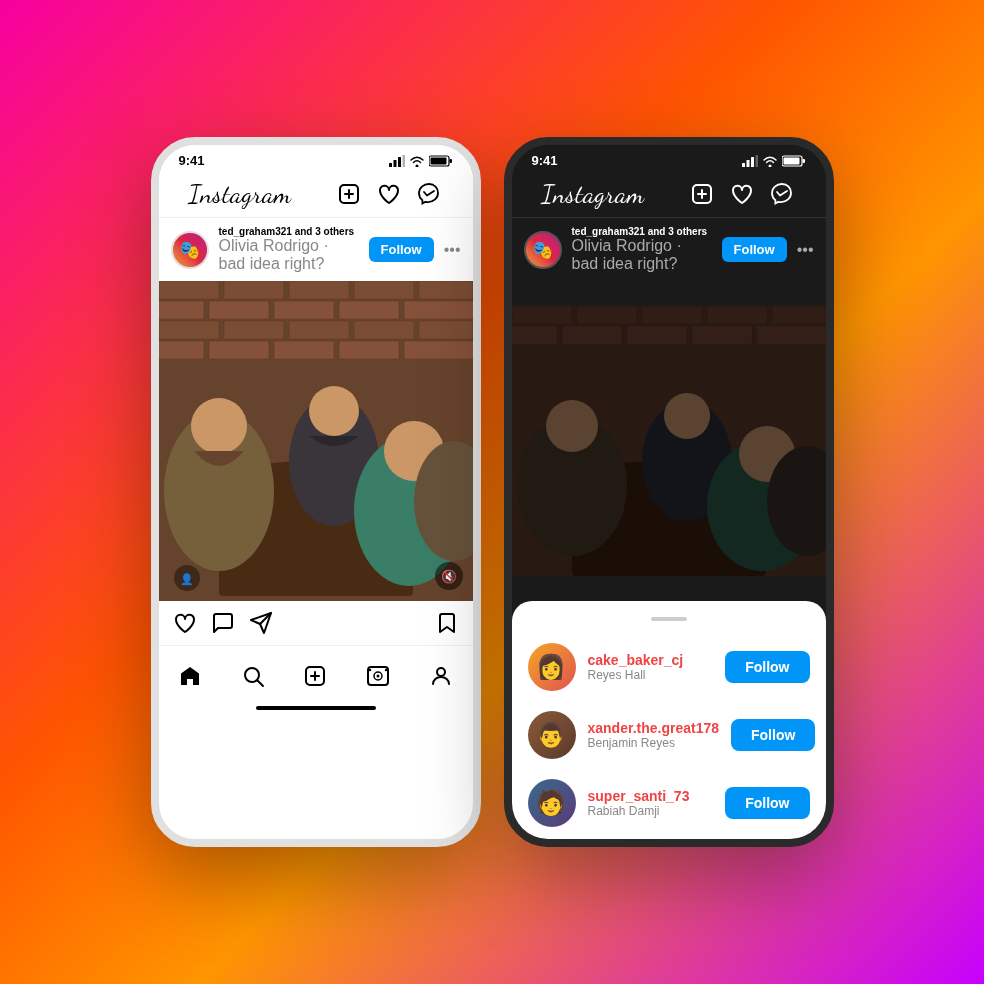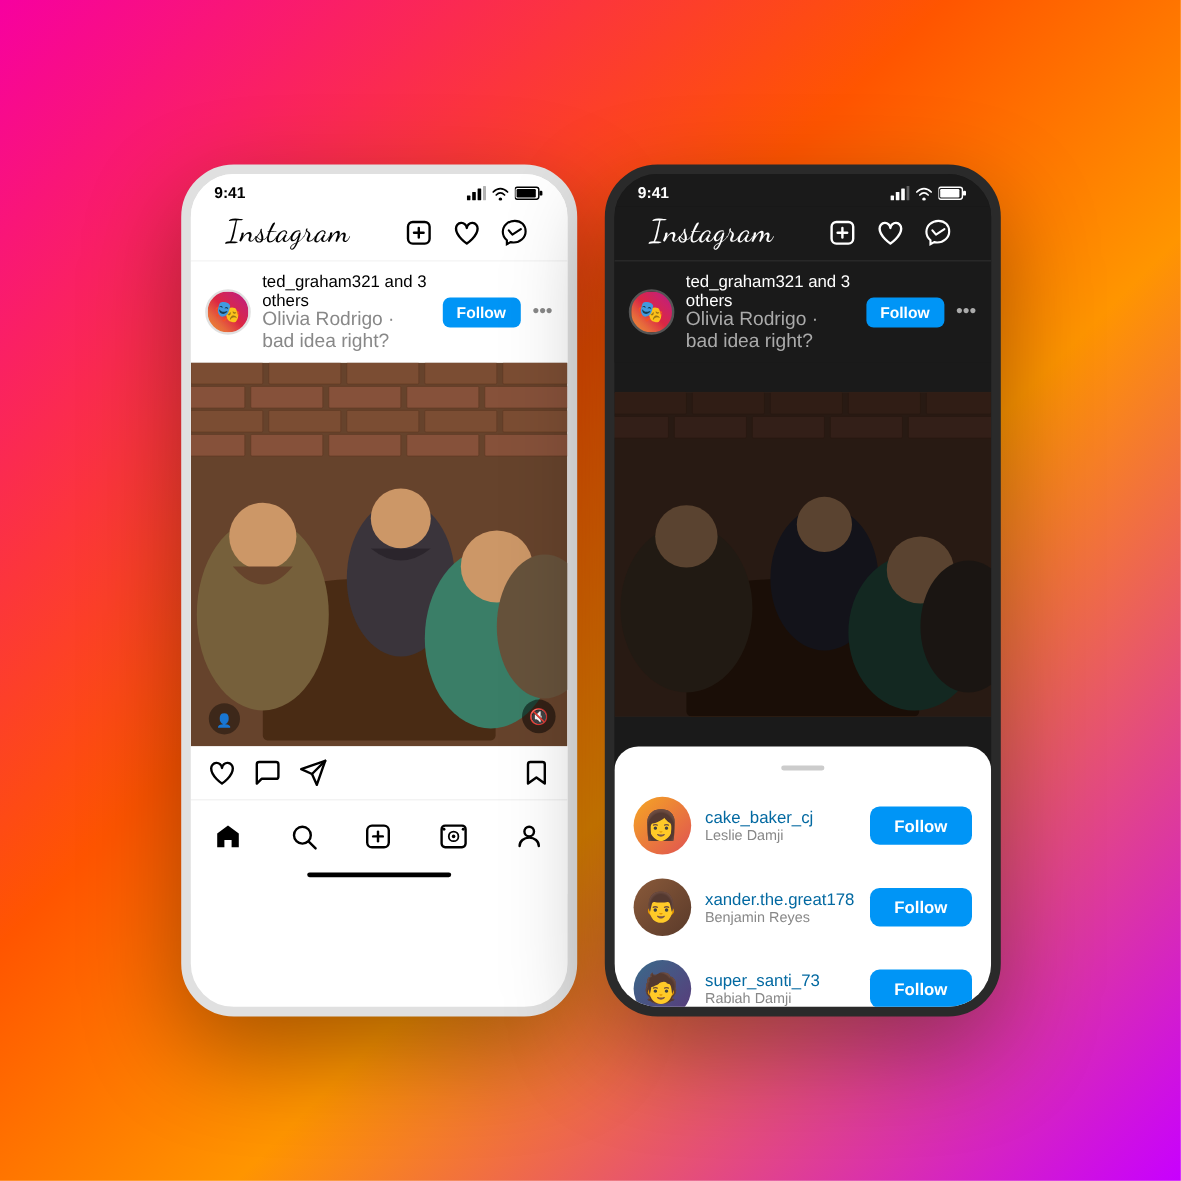--- a/index.html
+++ b/index.html
@@ -115,22 +115,22 @@
       display: flex;
       align-items: center;
       justify-content: center;
       font-size: 18px;
     }
 
     .notification-text {
       flex: 1;
     }
     .notif-username {
-      font-size: 14px;
-      font-weight: 400;
+      font-size: 10px;
+      font-weight: 700;
     }
     .notif-sub {
       font-size: 16px;
       color: #888;
     }
     .notif-light .notif-username { color: #000; }
     .notif-dark .notif-username { color: #fff; }
     .notif-dark .notif-sub { color: #aaa; }
 
     .follow-btn-small {
@@ -250,22 +250,22 @@
       justify-content: center;
       font-size: 24px;
     }
 
     .collab-info {
       flex: 1;
     }
 
     .collab-username {
       font-size: 14px;
-      font-weight: 400;
-      color: #0369a1;
+      font-weight: 700;
+      color: #ef4444;
     }
 
     .collab-realname {
       font-size: 12px;
       color: #888;
     }
 
     .follow-btn-collab {
       background: #0095f6;
       color: #fff;
@@ -555,21 +555,21 @@
       </svg>
     </div>
 
     <div class="collaborators-panel">
       <div class="collab-handle"></div>
 
       <div class="collab-item">
         <div class="collab-avatar" style="background: linear-gradient(135deg, #f5a623, #e05252);">👩</div>
         <div class="collab-info">
           <div class="collab-username">cake_baker_cj</div>
-          <div class="collab-realname">Leslie Damji</div>
+          <div class="collab-realname">Reyes Hall</div>
         </div>
         <button class="follow-btn-collab">Follow</button>
       </div>
 
       <div class="collab-item">
         <div class="collab-avatar" style="background: linear-gradient(135deg, #8a5a3a, #5a3a2a);">👨</div>
         <div class="collab-info">
           <div class="collab-username">xander.the.great178</div>
           <div class="collab-realname">Benjamin Reyes</div>
         </div>

